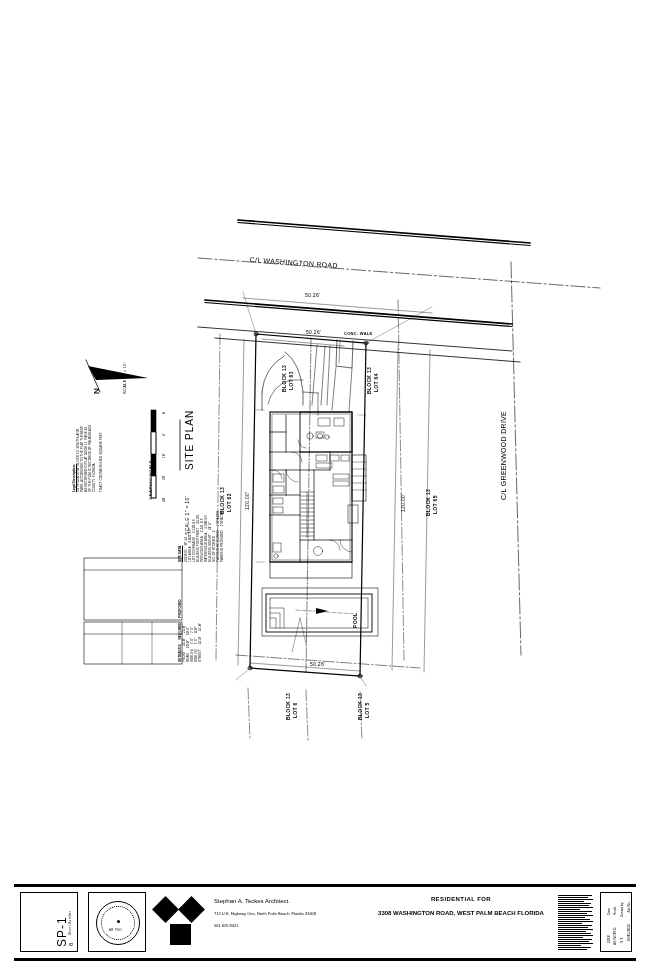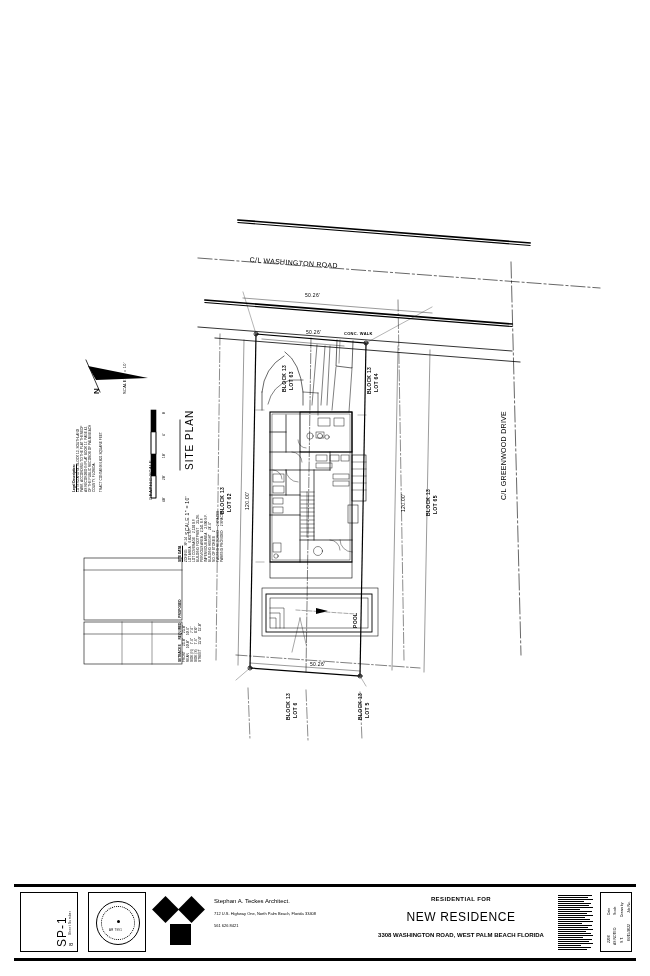--- a/index.html
+++ b/index.html
@@ -409,21 +409,20 @@
     </div>
 
     <div class="abs" style="left:200px;top:14px;width:150px;">
       <div class="t6" style="margin-bottom:7px;">Stephan A. Teckes Architect.</div>
       <div class="t4" style="margin-bottom:7px;">712 U.S. Highway One, North Palm Beach, Florida 33408</div>
       <div class="t4">561 626 8421</div>
     </div>
 
     <div class="abs" style="left:352px;top:12px;width:190px;text-align:center;">
       <div class="t6 bold" style="letter-spacing:.4px;">RESIDENTIAL FOR</div>
-      <div class="t12" style="margin-top:8px;letter-spacing:.6px;">NEW RESIDENCE</div>
       <div class="t6 bold" style="margin-top:8px;">3308 WASHINGTON ROAD, WEST PALM BEACH  FLORIDA</div>
     </div>
 
     <div class="noise" style="left:544px;top:10px;width:36px;height:58px;">
       <i style="left:0;top:1px;width:34px;"></i>
         <i style="left:0;top:3px;width:30px;"></i>
       <i style="left:0;top:5px;width:35px;"></i>
         <i style="left:0;top:7px;width:26px;"></i>
       <i style="left:0;top:9px;width:33px;"></i>
         <i style="left:0;top:11px;width:31px;"></i>

